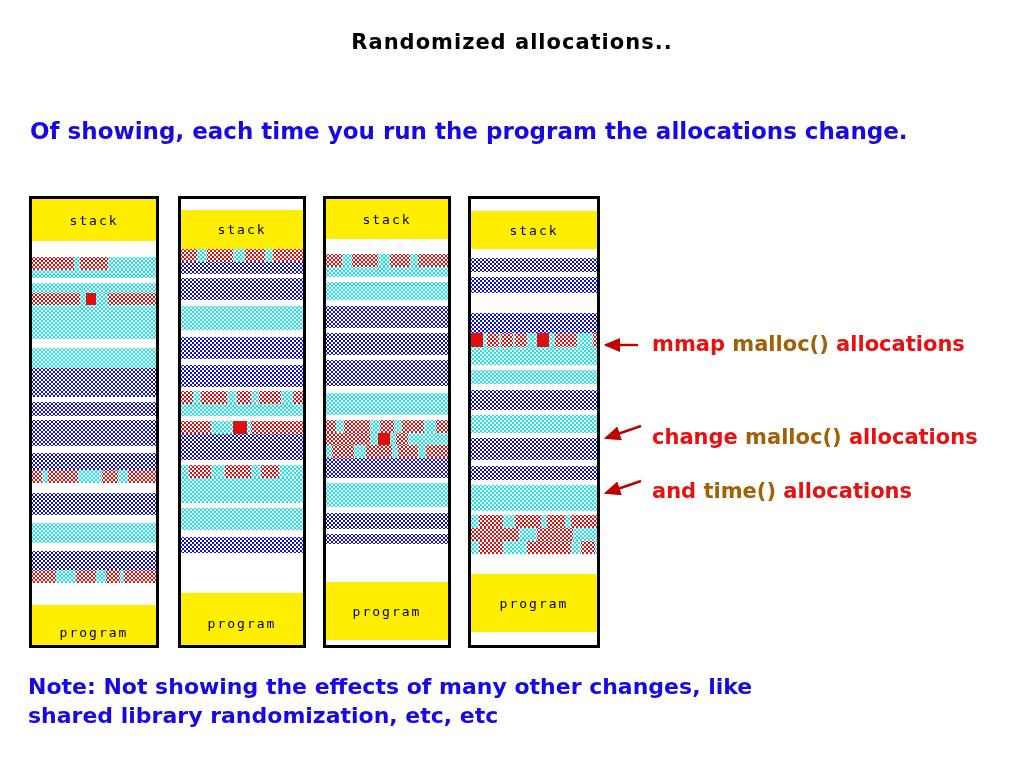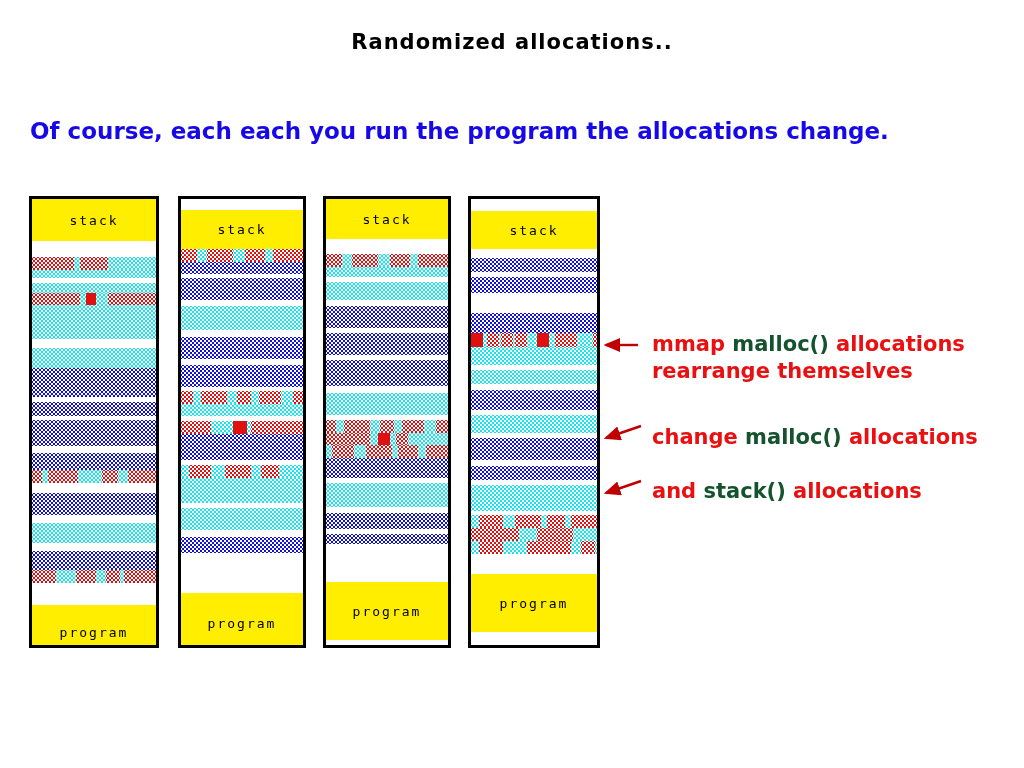--- a/index.html
+++ b/index.html
@@ -112,29 +112,29 @@
   
   .anno{
     position:absolute;
     font-family:"DejaVu Sans", sans-serif;
     font-size:21px;
     font-weight:600;
     color:#e81010;
     white-space:nowrap;
     line-height:1.30;
   }
-  .anno .fn{color:#14532d;}
+  .anno .fn{color:#a16207;}
   .arrow-svg{position:absolute;left:0;top:0;width:1024px;height:768px;pointer-events:none;}
 </style>
 </head>
 <body>
 
 <div id="slide-title">Randomized allocations..</div>
 
-<div id="intro-line">Of course, each each you run the program the allocations change.</div>
+<div id="intro-line">Of showing, each time you run the program the allocations change.</div>
 
 <div id="columns-root">
     <div class="memcol" style="left: 29px; width: 130px;">
       <div class="band yellow" style="height: 42px;">stack</div>
       <div class="band white" style="height: 16px;"></div>
       <div class="band tiny" style="height: 13px;">
         <div class="chunk" style="left: 0px; width: 42px;"></div>
         <div class="chunk" style="left: 48px; width: 28px;"></div>
       </div>
       <div class="band cyan" style="height: 8px;"></div>
@@ -331,25 +331,26 @@
       <path d="M7,3 L0,0 L0,6 z" fill="#c00000"></path>
     </marker>
   </defs>
   <line x1="638" y1="345" x2="606" y2="345" stroke="#c00000" stroke-width="2.4" marker-end="url(#ah)"></line>
   <line x1="641" y1="426" x2="606" y2="438" stroke="#c00000" stroke-width="2.4" marker-end="url(#ah)"></line>
   <line x1="641" y1="481" x2="606" y2="493" stroke="#c00000" stroke-width="2.4" marker-end="url(#ah)"></line>
 </svg>
 
 <div class="anno" style="left:652px; top:331px;">
   <div><span>mmap </span><span class="fn">malloc()</span><span> allocations</span></div>
-  <div>rearrange themselves</div>
 </div>
 
 <div class="anno" style="left:652px; top:424px;">
   <div><span>change </span><span class="fn">malloc()</span><span> allocations</span></div>
 </div>
 
 <div class="anno" style="left:652px; top:478px;">
-  <div><span>and </span><span class="fn">stack()</span><span> allocations</span></div>
+  <div><span>and </span><span class="fn">time()</span><span> allocations</span></div>
 </div>
 
 <div id="footer-note">
+  <div>Note: Not showing the effects of many other changes, like</div>
+  <div>shared library randomization, etc, etc</div>
 </div>
 
 </body></html>

